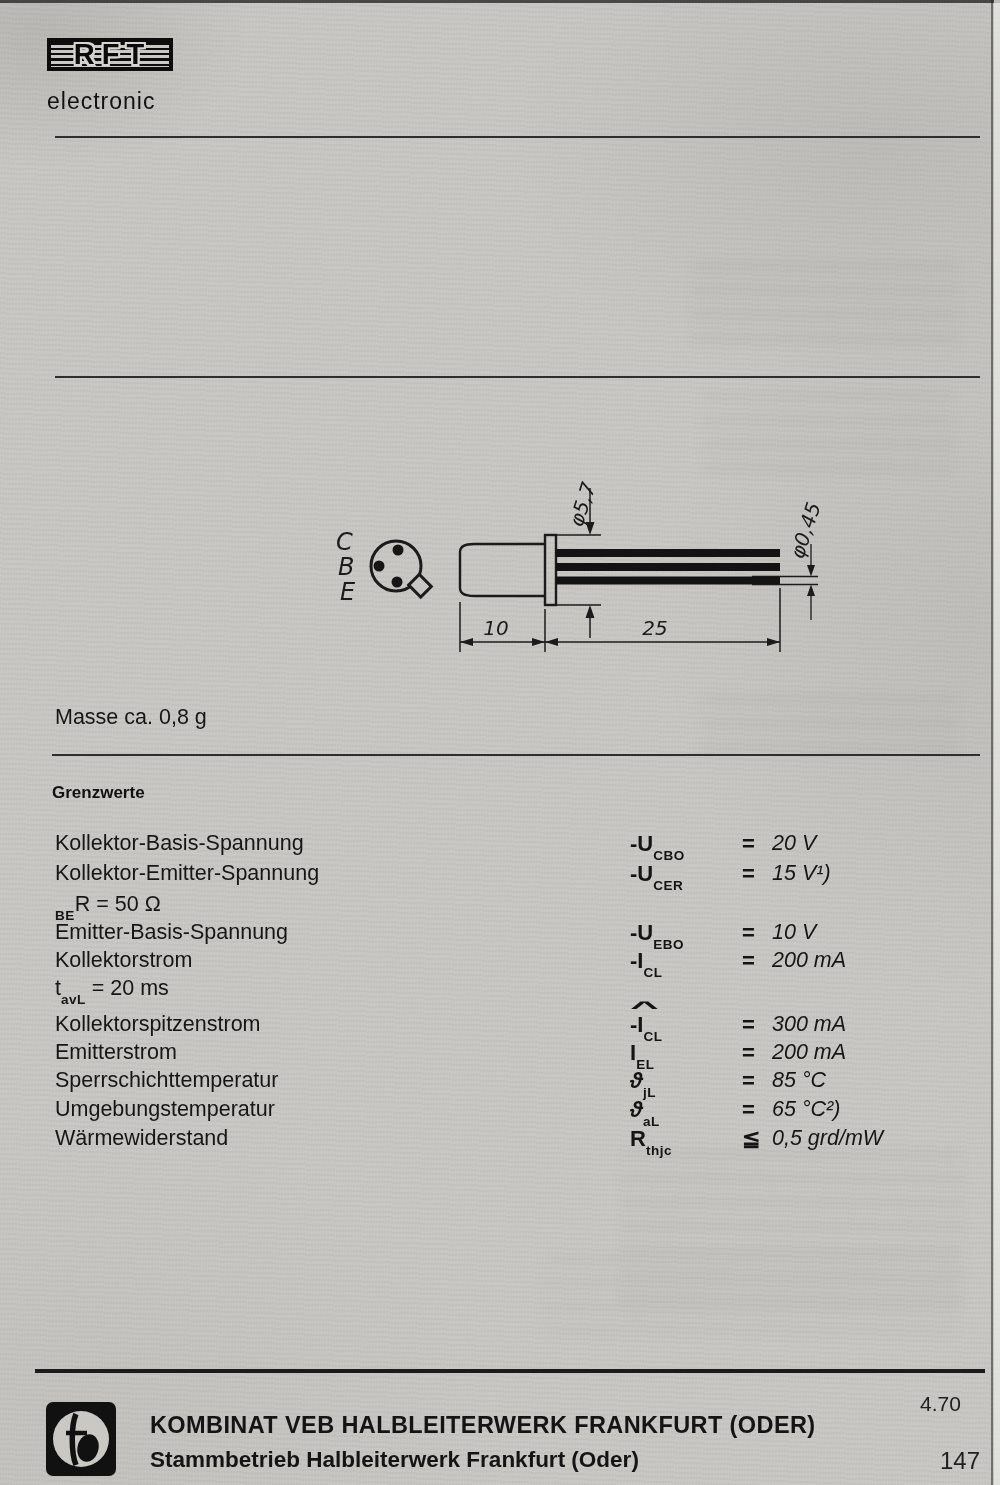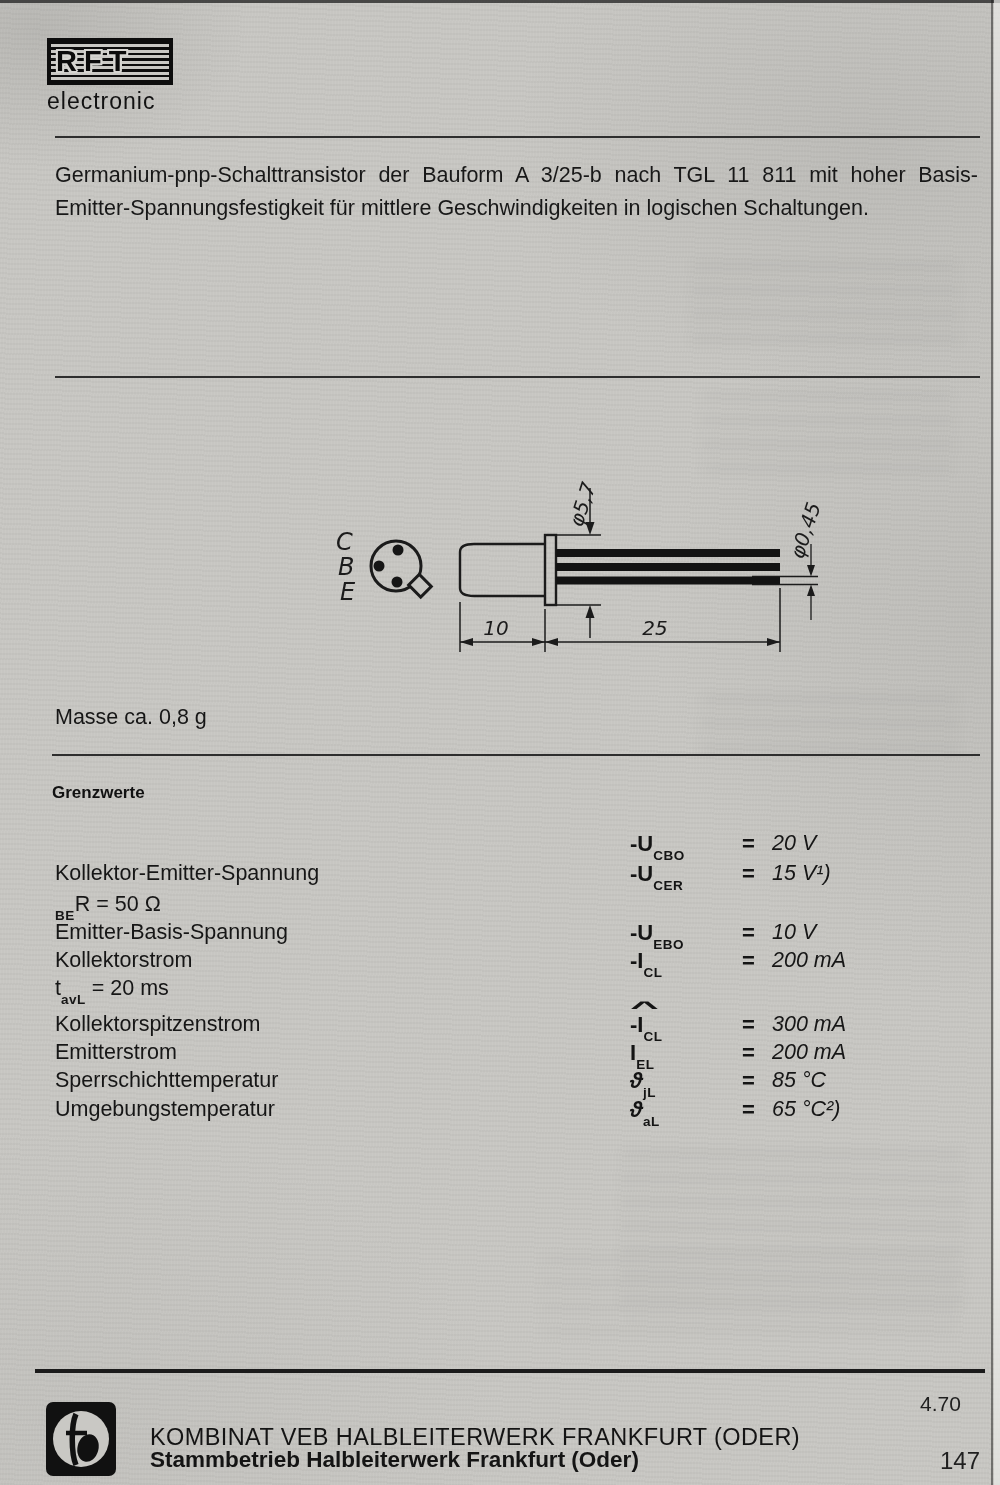--- a/index.html
+++ b/index.html
@@ -25,24 +25,24 @@
   .edge-top{left:0;top:0;width:1000px;height:3px;background:rgba(30,30,30,0.75);}
   .edge-right-line{left:991px;top:0;width:2px;height:1485px;background:rgba(25,25,25,0.5);}
   .edge-right-white{left:994px;top:0;width:6px;height:1485px;background:rgba(235,235,232,0.7);}
 
   
   .smudge{filter:blur(6px);opacity:.5;border-radius:10px;
     background:repeating-linear-gradient(180deg, rgba(95,95,92,.13) 0 9px, transparent 9px 24px);}
 
   
   .rft-box{
-    left:47px;top:38px;width:126px;height:47px;
+    left:47px;top:38px;width:126px;height:33px;
     border:4px solid #0d0d0d;box-sizing:border-box;
     background:repeating-linear-gradient(180deg,#0d0d0d 0 2.5px,#c9c8c4 2.5px 5.5px);
-    display:flex;align-items:center;justify-content:flex-start;
+    display:flex;align-items:center;justify-content:center;
   }
   .rft-text{
     font-weight:bold;font-size:29px;letter-spacing:7px;padding-left:5px;
     color:#0b0b0b;
     text-shadow:2px 0 0 #d6d5d1,-2px 0 0 #d6d5d1,0 2px 0 #d6d5d1,0 -2px 0 #d6d5d1,
       2px 2px 0 #d6d5d1,-2px -2px 0 #d6d5d1,2px -2px 0 #d6d5d1,-2px 2px 0 #d6d5d1;
   }
   .electronic{left:47px;top:88px;font-size:23px;letter-spacing:1px;color:#121212;}
   .part-code{left:700px;top:28px;width:278px;text-align:right;
     font-size:41px;font-weight:bold;letter-spacing:2px;color:#3b3b3b;}
@@ -69,21 +69,21 @@
   .lim-val{position:absolute;left:717px;top:0;color:#161616;font-style:italic;}
   .lim-cond{position:absolute;left:0;color:#161616;}
   .lim-hat{position:absolute;left:9px;top:-15px;font-size:19px;font-weight:bold;
     transform:scaleX(2.6) scaleY(0.9);color:#141414;}
 
   
   .drawing{left:300px;top:468px;width:560px;height:212px;}
   .drawing text{fill:#1b1b1b;font-family:"DejaVu Sans",sans-serif;font-style:italic;}
 
   
-  .footer-line1{left:150px;top:1412px;font-size:23.5px;font-weight:normal;letter-spacing:.4px;color:#141414;margin-top:12px;}
+  .footer-line1{left:150px;top:1412px;font-size:23.5px;font-weight:bold;letter-spacing:.4px;color:#141414;}
   .footer-line2{left:150px;top:1447px;font-size:22.5px;font-weight:bold;color:#141414;}
   .footer-date{left:920px;top:1392px;width:60px;text-align:left;font-size:21px;color:#1f1f1f;}
   .footer-page{left:920px;top:1447px;width:60px;text-align:right;font-size:24px;color:#1f1f1f;}
   .hfo-logo{left:45px;top:1401px;}
 </style>
 </head>
 <body>
 
 <div class="page">
 
@@ -96,24 +96,20 @@
   <div class="abs smudge" style="left:620px;top:1150px;width:345px;height:170px"></div>
   <div class="abs smudge" style="left:540px;top:1255px;width:420px;height:80px;opacity:.35"></div>
 
   <div class="abs rft-box">
     <span class="rft-text">RFT</span>
   </div>
   <div class="abs electronic">electronic</div>
 
   <div class="abs rule rule1"></div>
 
-  <div class="abs descr">
-    <div class="l1">Germanium-pnp-Schalttransistor der Bauform A 3/25-b nach TGL 11 811 mit hoher Basis-</div>
-    <div class="l2">Emitter-Spannungsfestigkeit für mittlere Geschwindigkeiten in logischen Schaltungen.</div>
-  </div>
 
   <div class="abs rule rule2"></div>
 
   <svg class="abs drawing" viewBox="0 0 560 212">
 
     <text x="36" y="82" font-size="24">C</text>
     <text x="38" y="107" font-size="24">B</text>
     <text x="40" y="132" font-size="24">E</text>
     <g>
       <circle cx="96" cy="98" r="25" fill="none" stroke="#1b1b1b" stroke-width="3"></circle>
@@ -168,20 +164,21 @@
 
   <div class="abs mass-note">Masse ca. 0,8 g</div>
 
   <div class="abs rule rule3"></div>
 
   <div class="abs limits-heading">Grenzwerte</div>
 
   <div class="abs limits">
 
     <div class="lim-row" style="top:0">
+      <span class="lim-label">Kollektor-Basis-Spannung</span>
       <span class="lim-sym"><span>-U</span><sub>CBO</sub></span>
       <span class="lim-rel">=</span>
       <span class="lim-val">20 V</span>
     </div>
 
     <div class="lim-row" style="top:30px">
       <span class="lim-label">Kollektor-Emitter-Spannung</span>
       <span class="lim-sym"><span>-U</span><sub>CER</sub></span>
       <span class="lim-rel">=</span>
       <span class="lim-val">15 V¹)</span>
@@ -226,20 +223,26 @@
       <span class="lim-val">85 °C</span>
     </div>
 
     <div class="lim-row" style="top:266px">
       <span class="lim-label">Umgebungstemperatur</span>
       <span class="lim-sym" style="font-style:italic"><span>ϑ</span><sub style="font-style:normal">aL</sub></span>
       <span class="lim-rel">=</span>
       <span class="lim-val">65 °C²)</span>
     </div>
 
+    <div class="lim-row" style="top:295px">
+      <span class="lim-label">Wärmewiderstand</span>
+      <span class="lim-sym"><span>R</span><sub>thjc</sub></span>
+      <span class="lim-rel">≦</span>
+      <span class="lim-val">0,5 grd/mW</span>
+    </div>
 
   </div>
 
   <div class="abs rule rule4"></div>
 
   <svg class="abs hfo-logo" width="72" height="76" viewBox="0 0 72 76">
     <rect x="1" y="1" width="70" height="74" rx="7" fill="#111"></rect>
     <circle cx="36" cy="38" r="28" fill="#c9c8c4"></circle>
     <path d="M31 13 C 26 24, 26 52, 31 64" stroke="#111" stroke-width="5.5" fill="none"></path>
     <line x1="21" y1="32" x2="42" y2="32" stroke="#111" stroke-width="4.5"></line>

